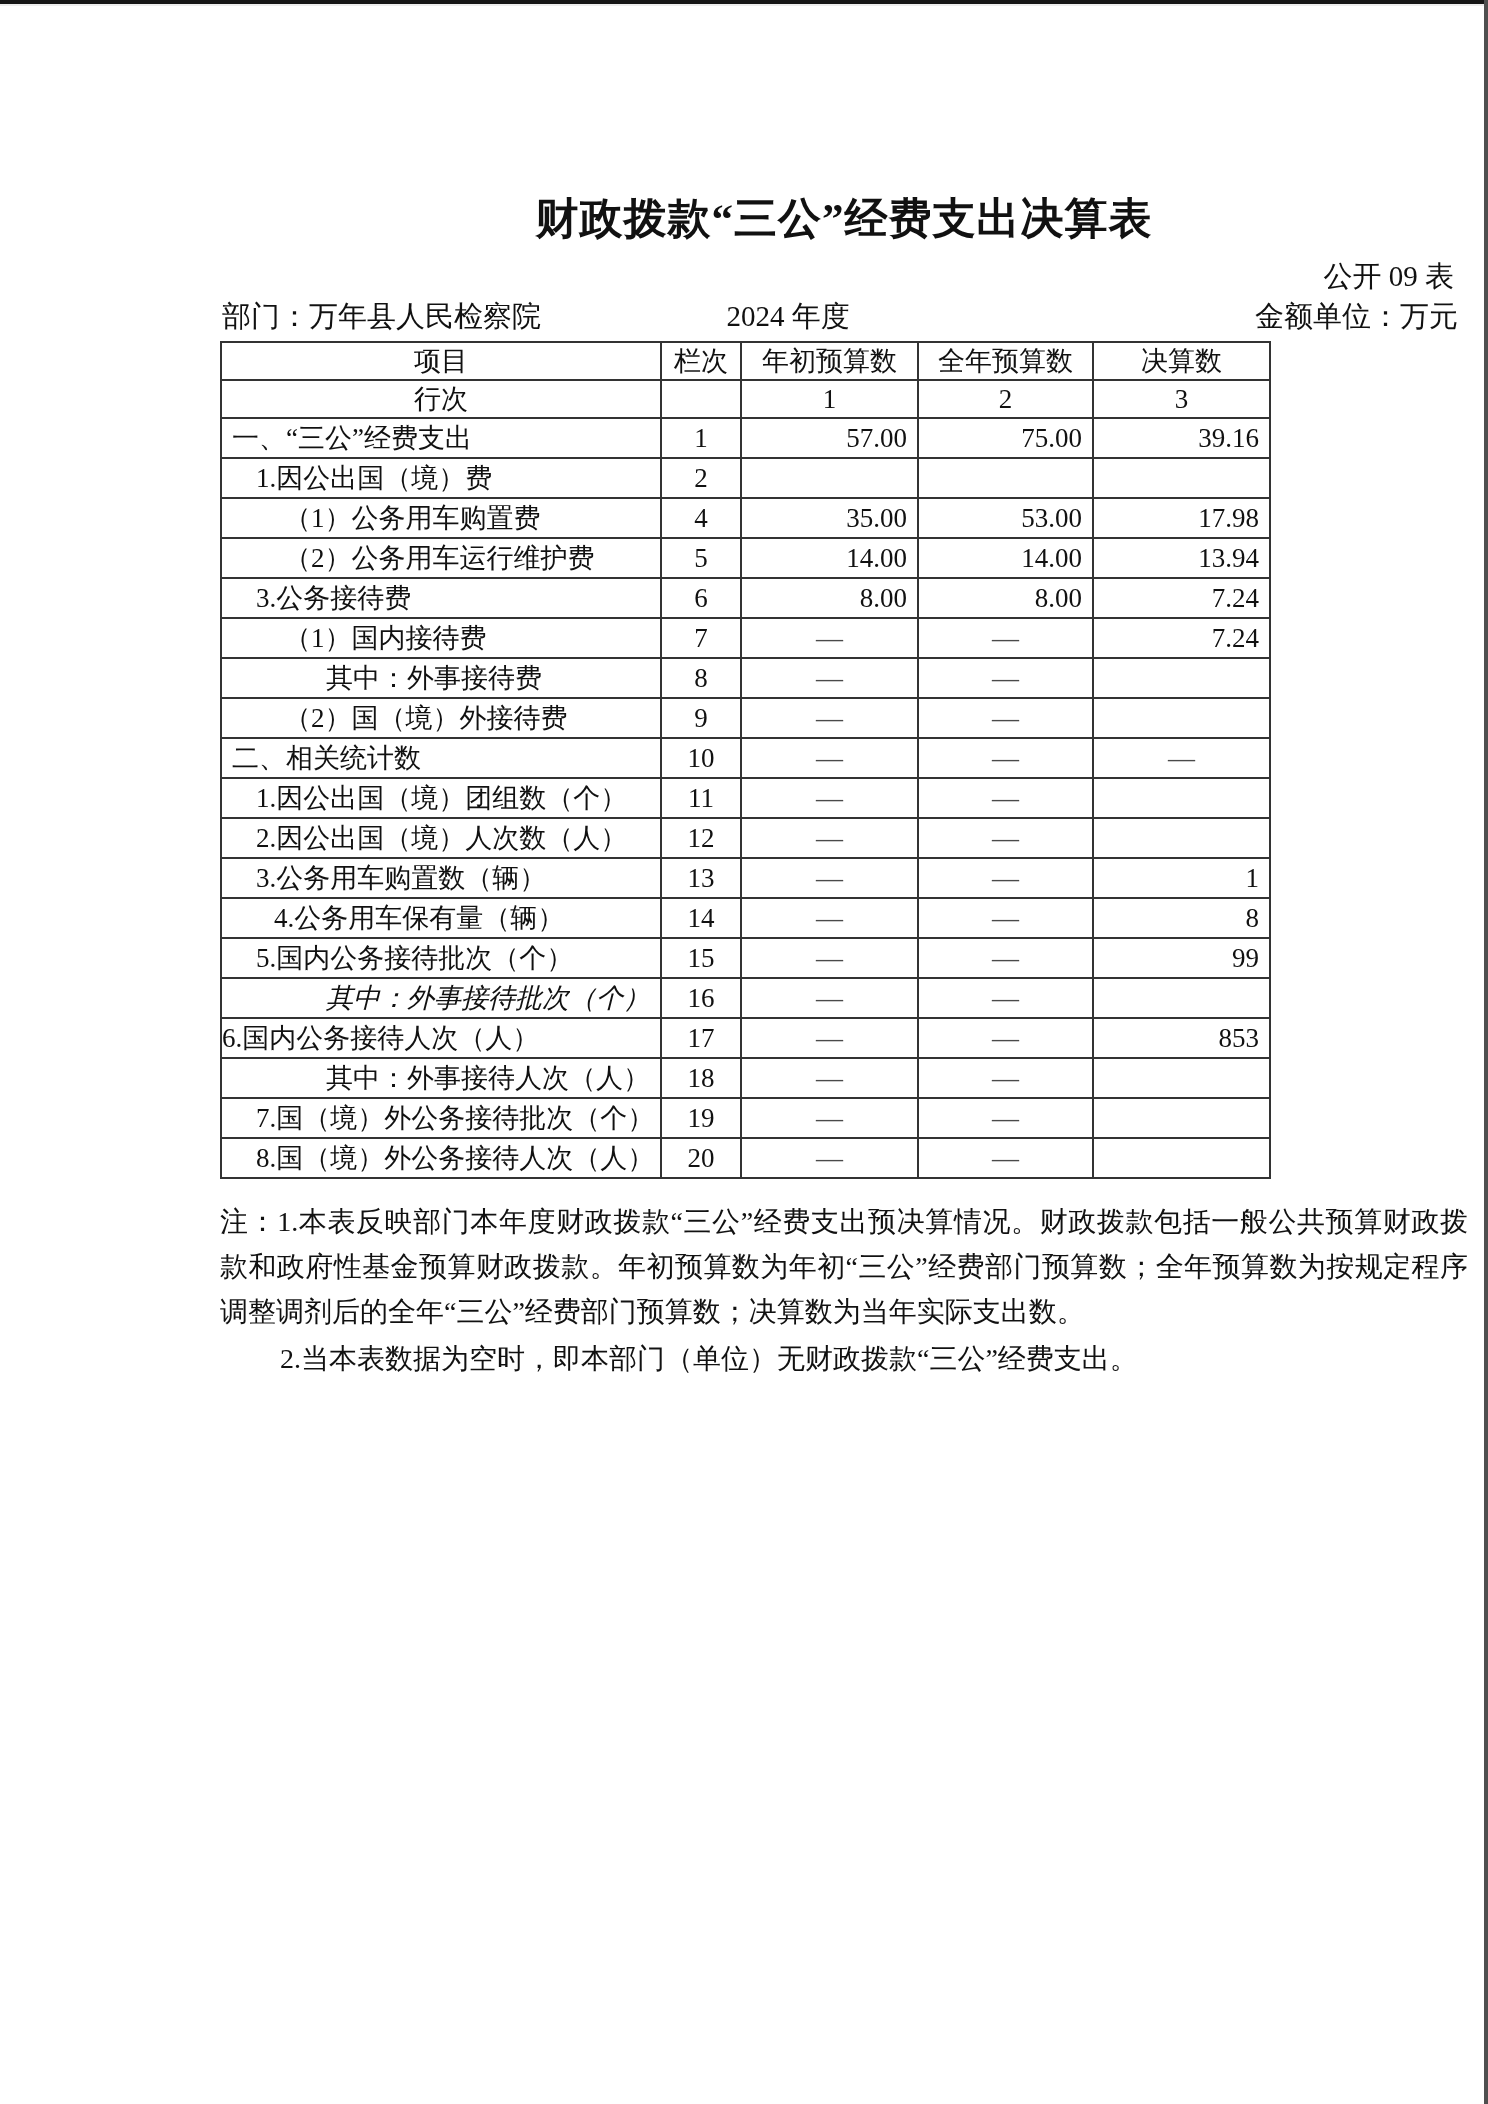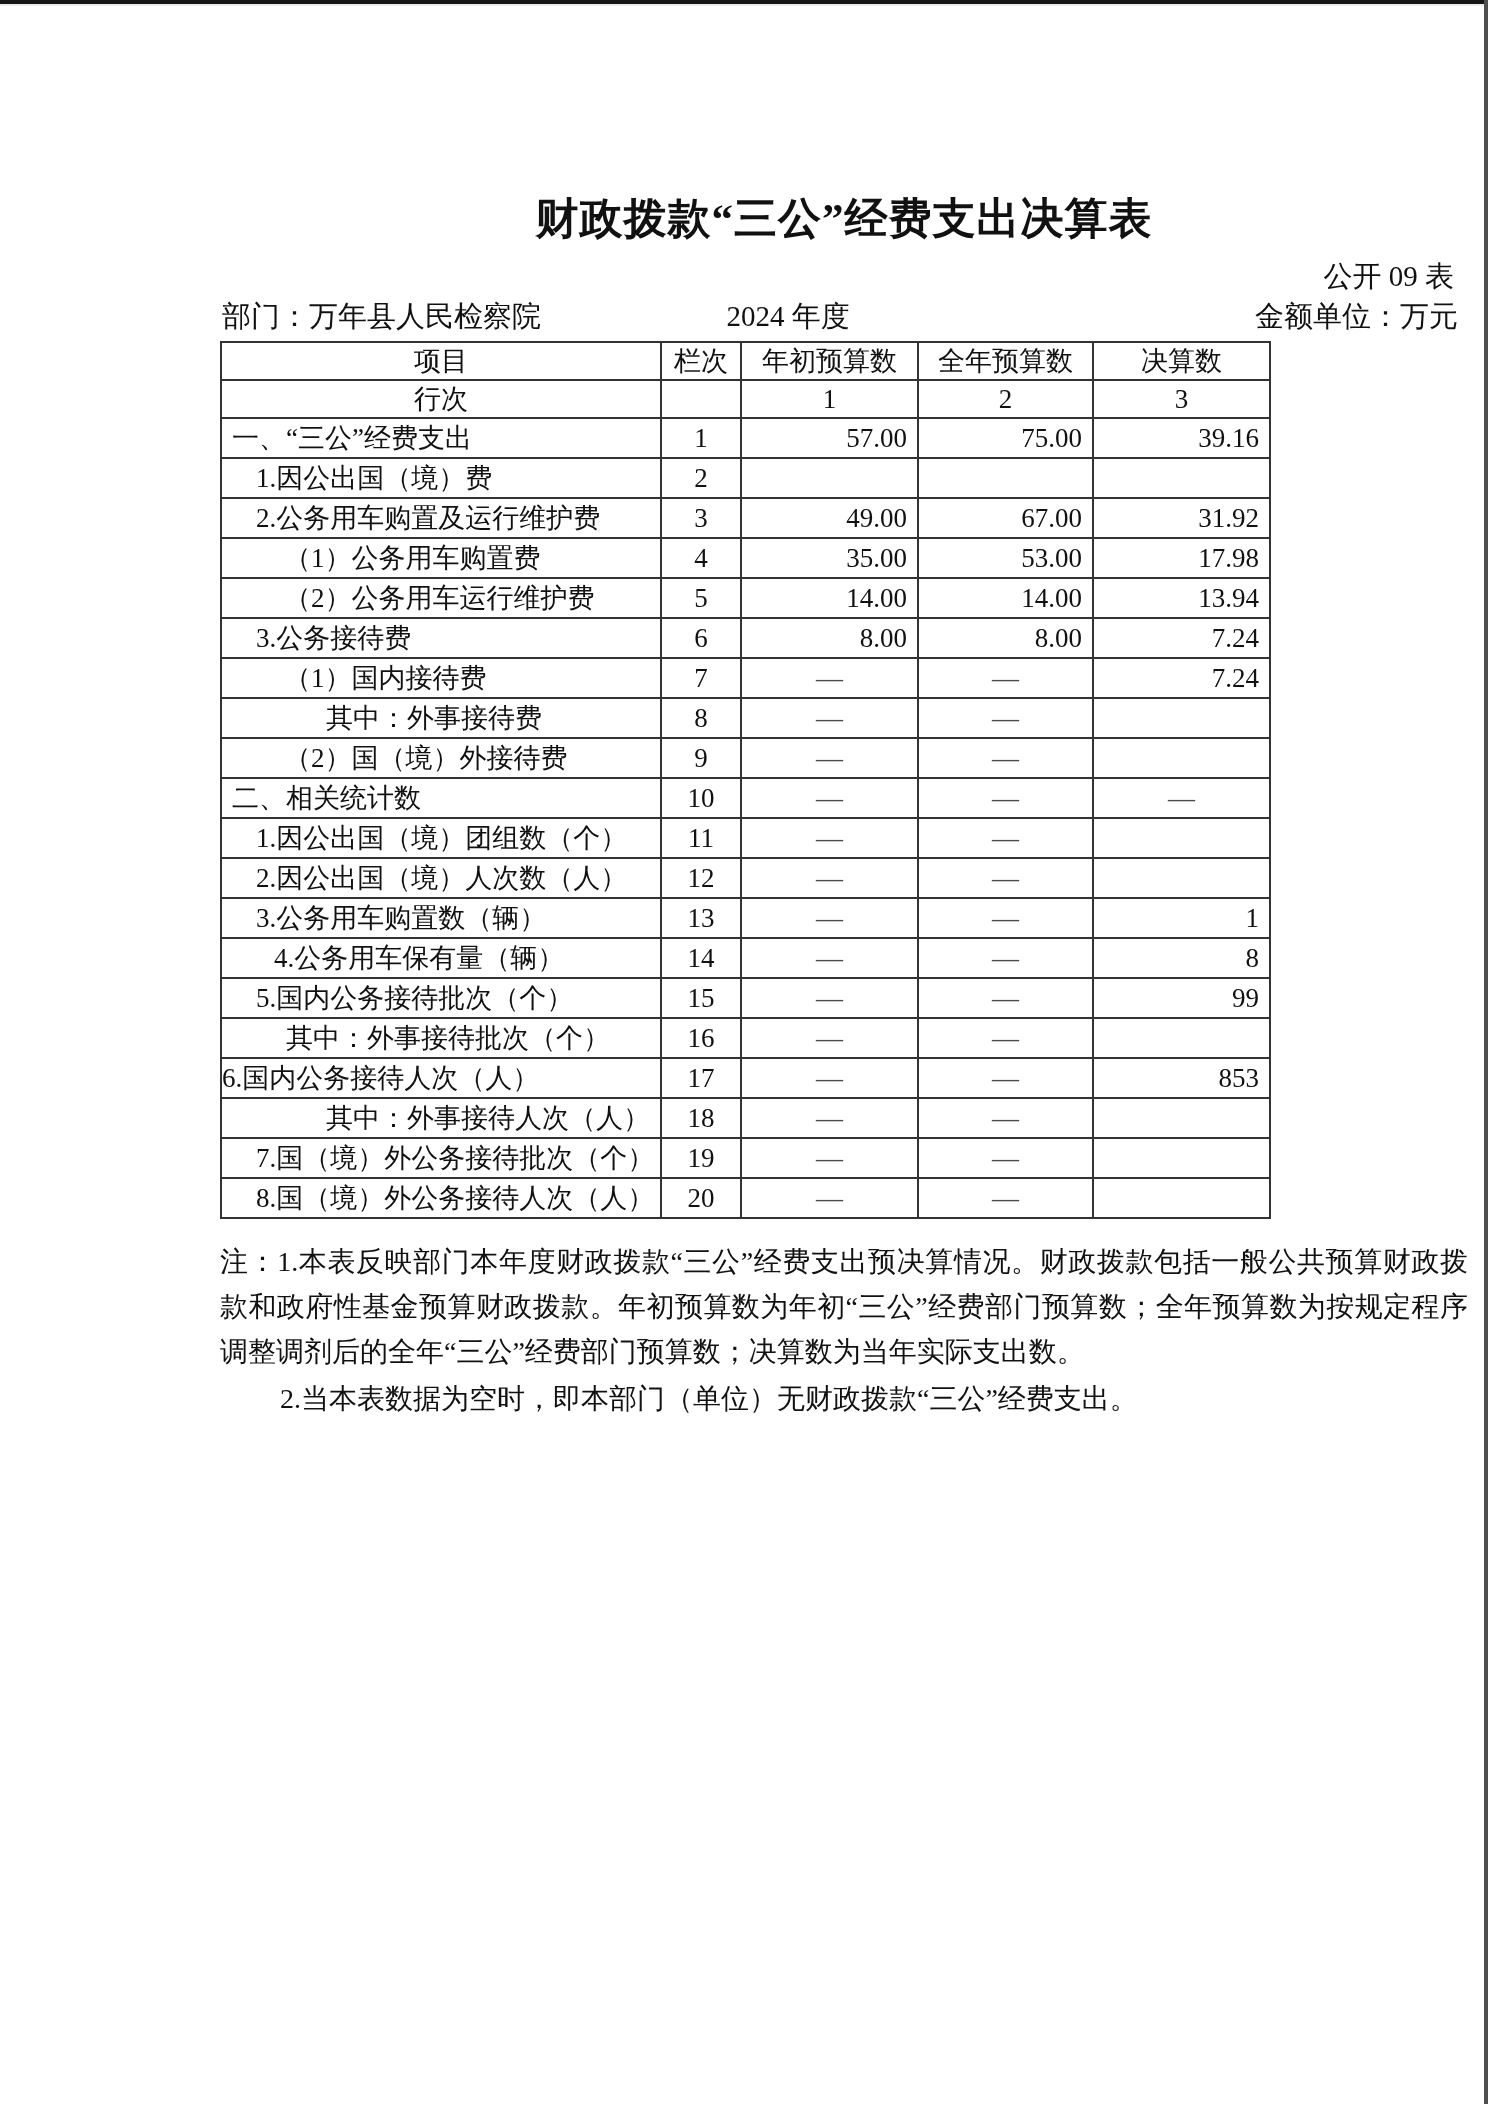--- a/index.html
+++ b/index.html
@@ -134,27 +134,20 @@
     <td class="cell num">39.16</td>
   </tr>
           <tr>
     <td class="cell item" style="padding-left: 34px;">1.因公出国（境）费</td>
     <td class="cell line">2</td>
     <td class="cell num"></td>
     <td class="cell num"></td>
     <td class="cell num"></td>
   </tr>
           <tr>
-    <td class="cell item" style="padding-left: 34px;">2.公务用车购置及运行维护费</td>
-    <td class="cell line">3</td>
-    <td class="cell num">49.00</td>
-    <td class="cell num">67.00</td>
-    <td class="cell num">31.92</td>
-  </tr>
-          <tr>
     <td class="cell item" style="padding-left: 62px;">（1）公务用车购置费</td>
     <td class="cell line">4</td>
     <td class="cell num">35.00</td>
     <td class="cell num">53.00</td>
     <td class="cell num">17.98</td>
   </tr>
           <tr>
     <td class="cell item" style="padding-left: 62px;">（2）公务用车运行维护费</td>
     <td class="cell line">5</td>
     <td class="cell num">14.00</td>
@@ -225,21 +218,21 @@
     <td class="cell num">8</td>
   </tr>
           <tr>
     <td class="cell item" style="padding-left: 34px;">5.国内公务接待批次（个）</td>
     <td class="cell line">15</td>
     <td class="cell dash">—</td>
     <td class="cell dash">—</td>
     <td class="cell num">99</td>
   </tr>
           <tr>
-    <td class="cell item" style="padding-left: 64px;">其中：外事接待批次（个）</td>
+    <td class="cell item" style="padding-left: 104px; font-style: italic;">其中：外事接待批次（个）</td>
     <td class="cell line">16</td>
     <td class="cell dash">—</td>
     <td class="cell dash">—</td>
     <td class="cell num"></td>
   </tr>
           <tr>
     <td class="cell item" style="">6.国内公务接待人次（人）</td>
     <td class="cell line">17</td>
     <td class="cell dash">—</td>
     <td class="cell dash">—</td>

